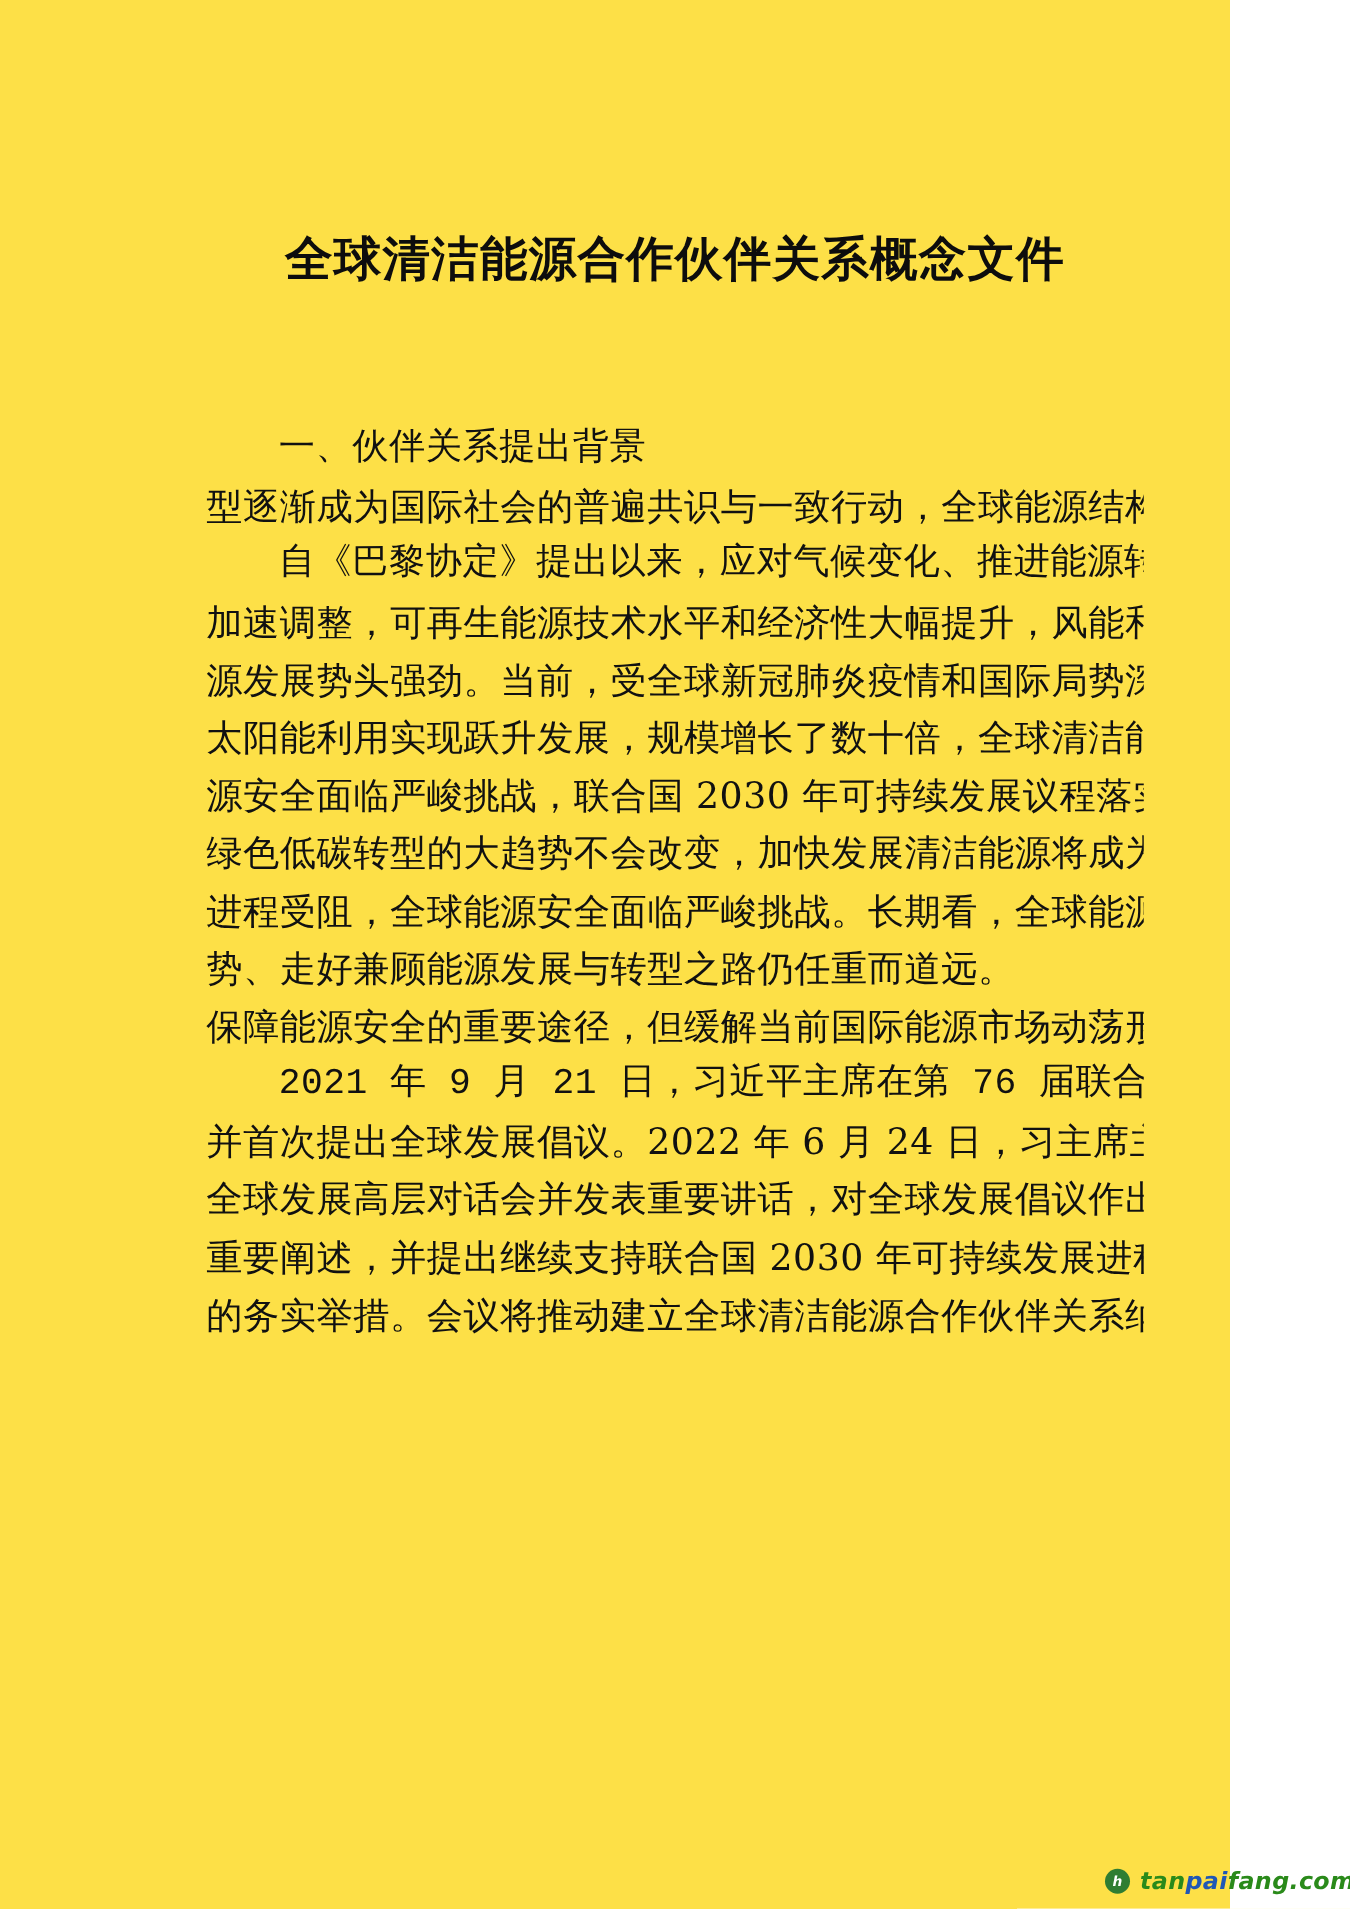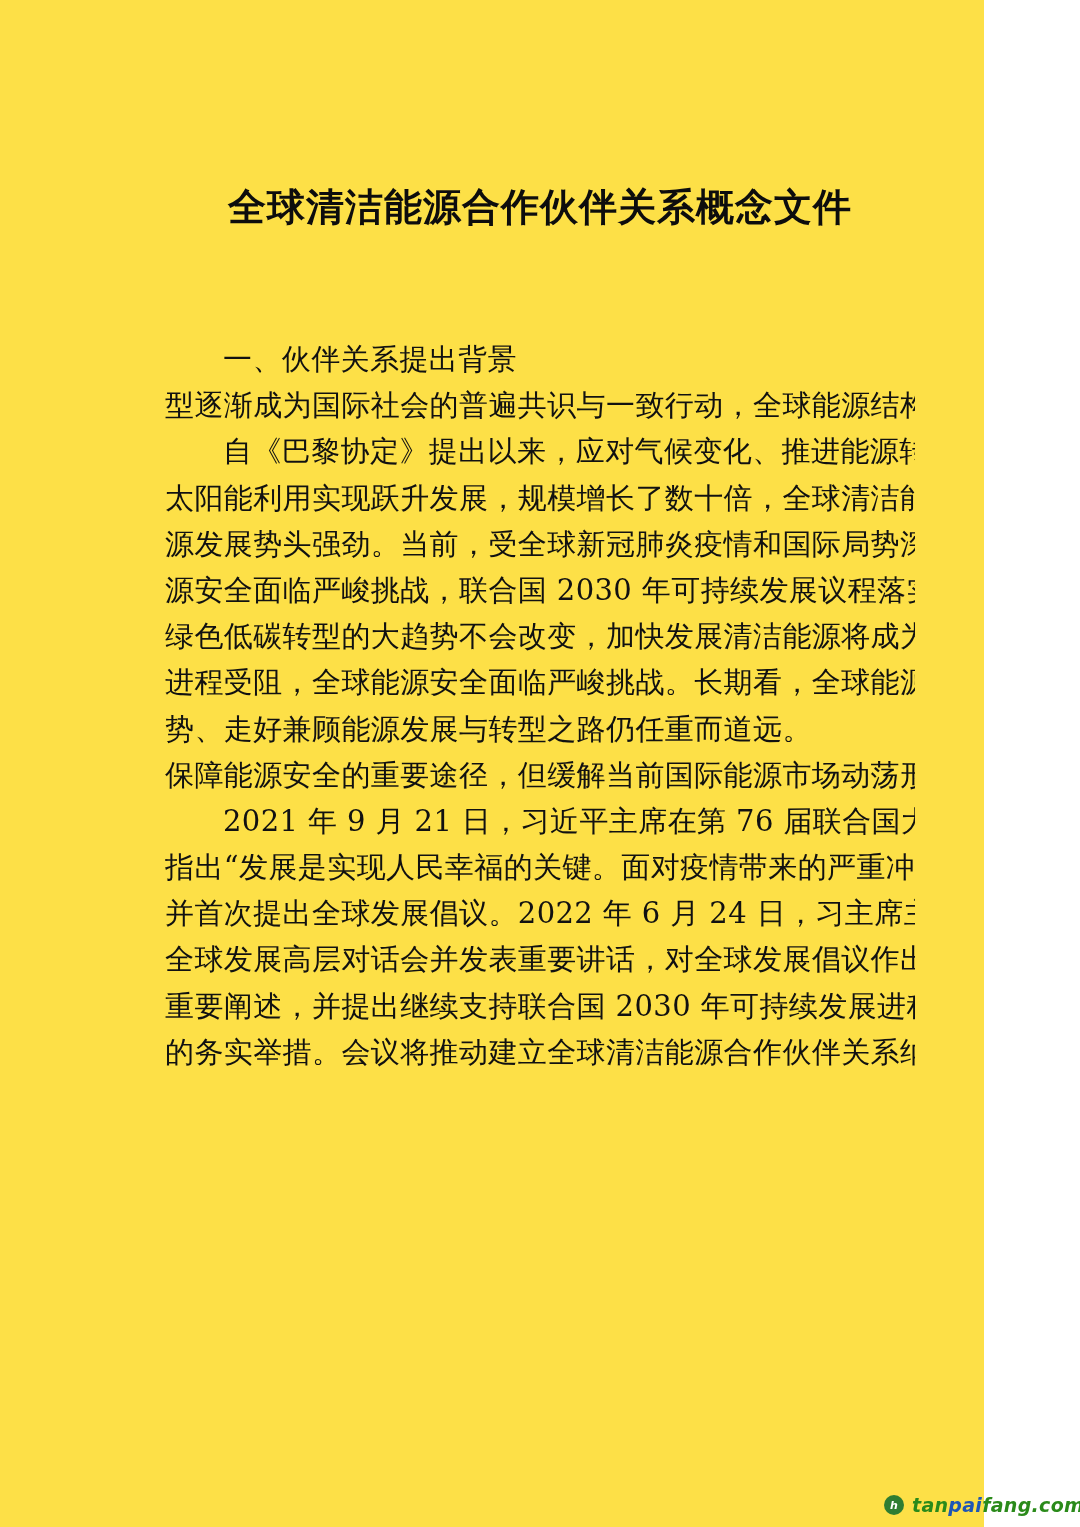--- a/index.html
+++ b/index.html
@@ -49,20 +49,21 @@
       letter-spacing: 0.4px;
       text-align: justify;
       text-align-last: justify;
       overflow: hidden;
     }
     .line.last {
       text-align-last: left;
     }
     .line.indent {
       padding-left: 58px;
+      font-family: Liberation Mono, monospace;
     }
     .section-heading .line {
       text-align-last: left;
     }
     .para {
       margin: 0;
     }
     .watermark {
       position: absolute;
       left: 884px;
@@ -105,32 +106,32 @@
 
   <div class="body-block">
 
     <div class="section-heading">
       <div class="line indent last">一、伙伴关系提出背景</div>
     </div>
 
     <div class="para">
       <div class="line">型逐渐成为国际社会的普遍共识与一致行动，全球能源结构</div>
       <div class="line indent">自《巴黎协定》提出以来，应对气候变化、推进能源转</div>
+      <div class="line">加速调整，可再生能源技术水平和经济性大幅提升，风能和</div>
+      <div class="line">源发展势头强劲。当前，受全球新冠肺炎疫情和国际局势深</div>
       <div class="line">太阳能利用实现跃升发展，规模增长了数十倍，全球清洁能</div>
-      <div class="line">源发展势头强劲。当前，受全球新冠肺炎疫情和国际局势深</div>
       <div class="line">源安全面临严峻挑战，联合国 2030 年可持续发展议程落实</div>
       <div class="line">绿色低碳转型的大趋势不会改变，加快发展清洁能源将成为</div>
       <div class="line">进程受阻，全球能源安全面临严峻挑战。长期看，全球能源</div>
       <div class="line last">势、走好兼顾能源发展与转型之路仍任重而道远。</div>
       <div class="line">保障能源安全的重要途径，但缓解当前国际能源市场动荡形</div>
     </div>
 
     <div class="para">
       <div class="line indent">2021 年 9 月 21 日，习近平主席在第 76 届联合国大会上</div>
-      <div class="line">指出“发展是实现人民幸福的关键。面对疫情带来的严重冲</div>
       <div class="line">并首次提出全球发展倡议。2022 年 6 月 24 日，习主席主持</div>
       <div class="line">全球发展高层对话会并发表重要讲话，对全球发展倡议作出</div>
       <div class="line">重要阐述，并提出继续支持联合国 2030 年可持续发展进程</div>
       <div class="line">的务实举措。会议将推动建立全球清洁能源合作伙伴关系纳</div>
     </div>
 
   </div>
 
   <div class="watermark">
     <span class="wm-logo">h</span>

